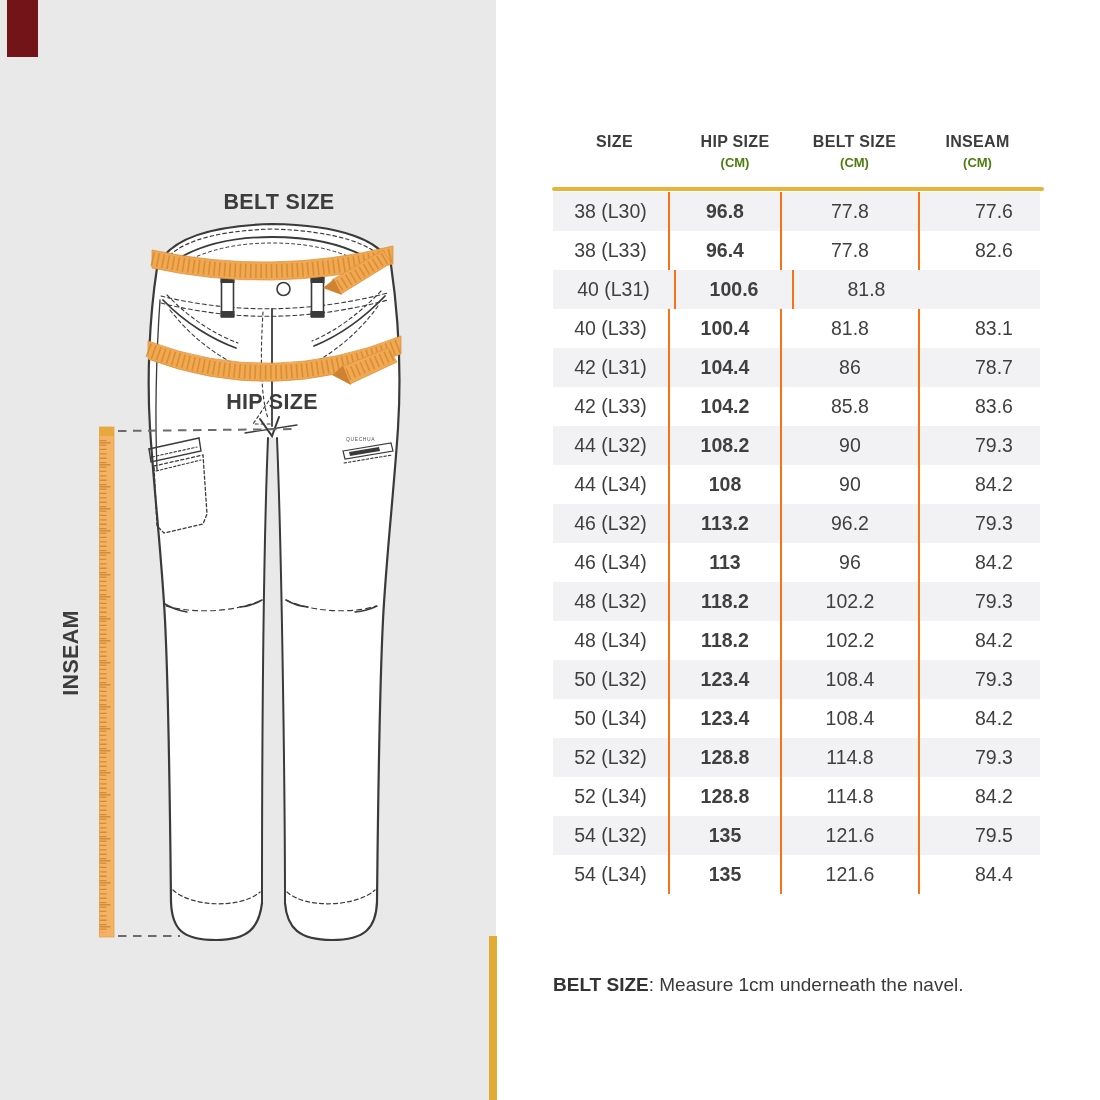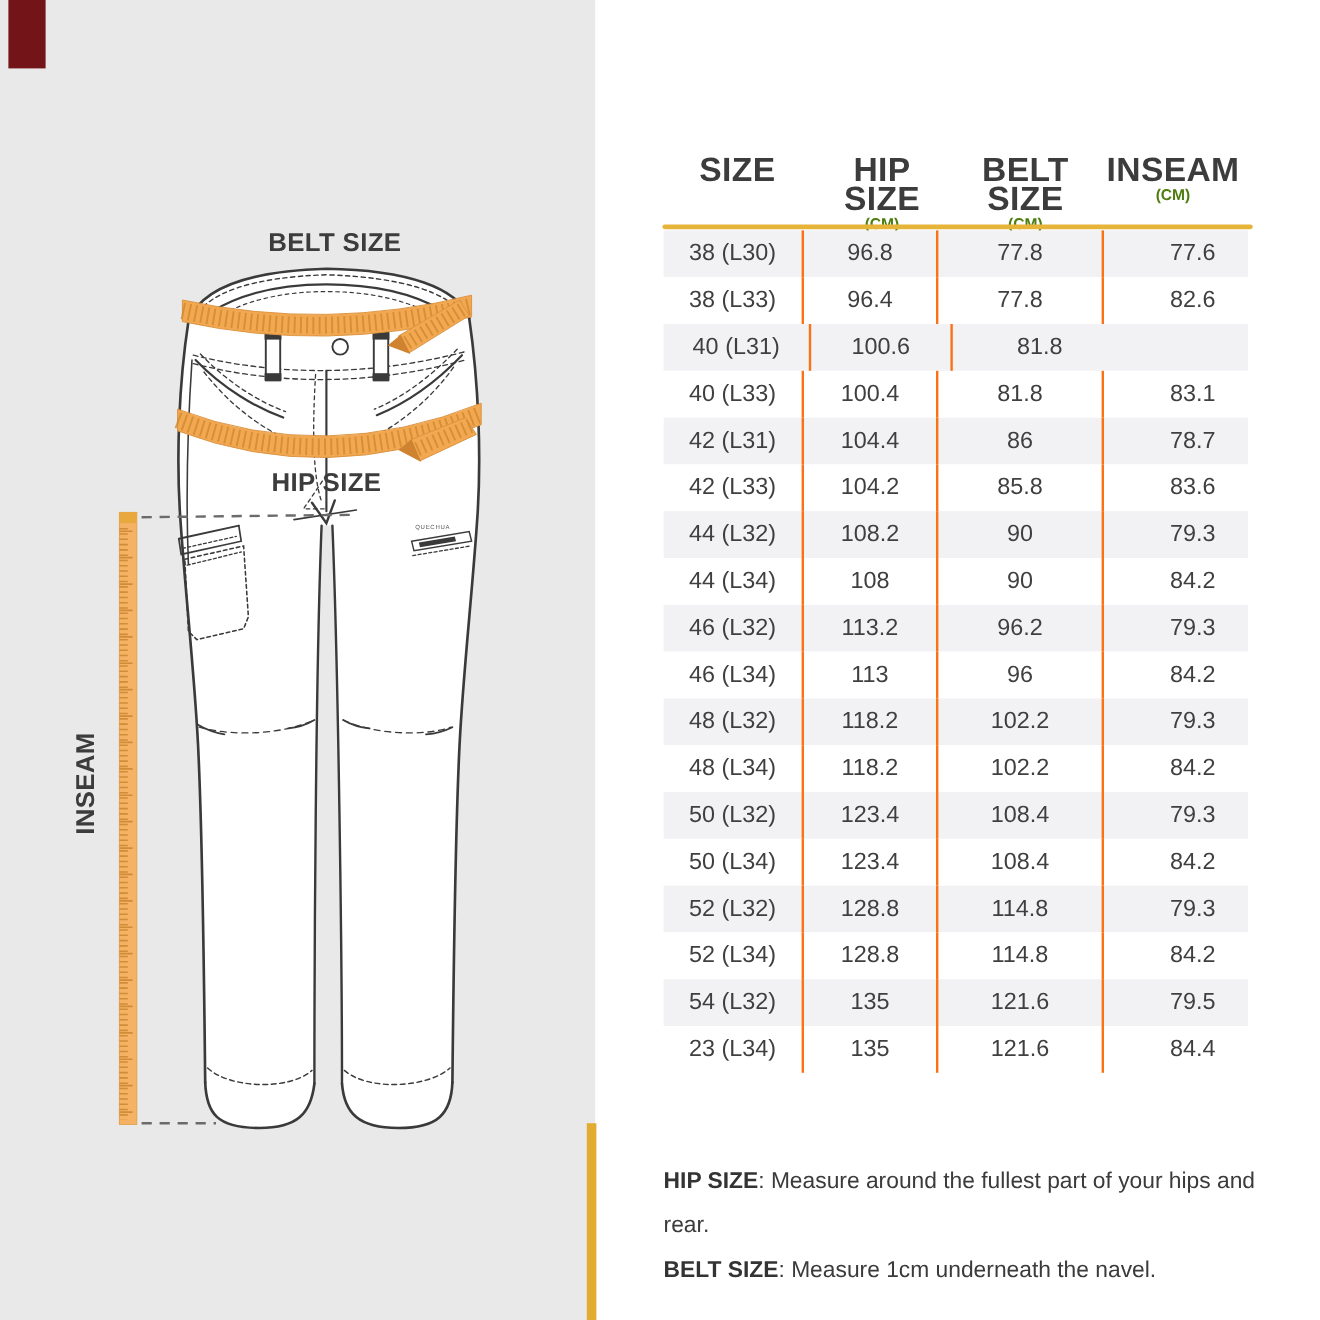--- a/index.html
+++ b/index.html
@@ -24,33 +24,33 @@
   #hip-label{left:197px;top:390px;width:150px;}
   #inseam-label{left:28px;top:640px;width:88px;height:26px;transform:rotate(-90deg);}
 
   
   #gold-bar{left:489px;top:936px;width:8px;height:164px;background:#e2ac33;}
 
   
   #table-header{left:553px;top:130px;width:487px;display:flex;text-align:center;}
   .hcol{box-sizing:border-box;}
   .hcol.c0{width:123px;} .hcol.c1{width:118px;} .hcol.c2{width:121px;} .hcol.c3{width:125px;}
-  .hlabel{font-size:28px;font-weight:bold;line-height:24px;letter-spacing:0.3px;}
+  .hlabel{font-size:16px;font-weight:bold;line-height:24px;letter-spacing:0.3px;}
   .hunit{font-size:13px;font-weight:bold;line-height:16px;margin-top:1px;color:#4d7c0f;}
   #gold-line{left:552px;top:187px;width:492px;height:4px;background:#e7b43a;border-radius:2px;}
 
   #table-rows{left:553px;top:192px;width:487px;}
   .trow{display:flex;height:39px;background:#ffffff;}
   .trow:nth-child(odd){background:#f2f2f5;}
   .tcell{
     box-sizing:border-box;text-align:center;line-height:39px;
     font-size:19.5px;color:#3f3f3f;
   }
   .tcell:not(:last-child){border-right:2px solid #f97316;}
-  .tcell.c0{width:123px;} .tcell.c1{width:118px;} .tcell.c2{width:145px;} .tcell.c3{width:125px;padding-left:28px;}
+  .tcell.c0{width:123px;} .tcell.c1{width:118px;font-weight:bold;} .tcell.c2{width:145px;} .tcell.c3{width:125px;padding-left:28px;}
 
   
   #notes{left:553px;top:966px;width:510px;font-size:19px;line-height:37px;color:#3b3b3b;}
   #notes b{color:#333333;}
 </style>
 </head>
 <body>
 
 <div class="abs" id="left-panel">
 
@@ -302,23 +302,22 @@
   </div>
 
   <div class="trow">
     <div class="tcell c0">54 (L32)</div>
     <div class="tcell c1">135</div>
     <div class="tcell c2">121.6</div>
     <div class="tcell c3">79.5</div>
   </div>
 
   <div class="trow">
-    <div class="tcell c0">23 (L34)</div>
+    <div class="tcell c0">54 (L34)</div>
     <div class="tcell c1">135</div>
     <div class="tcell c2">121.6</div>
     <div class="tcell c3">84.4</div>
   </div>
 </div>
 
 <div class="abs" id="notes">
-  <div><b>HIP SIZE</b><span>: Measure around the fullest part of your hips and rear.</span></div>
   <div><b>BELT SIZE</b><span>: Measure 1cm underneath the navel.</span></div>
 </div>
 
 </body></html>

